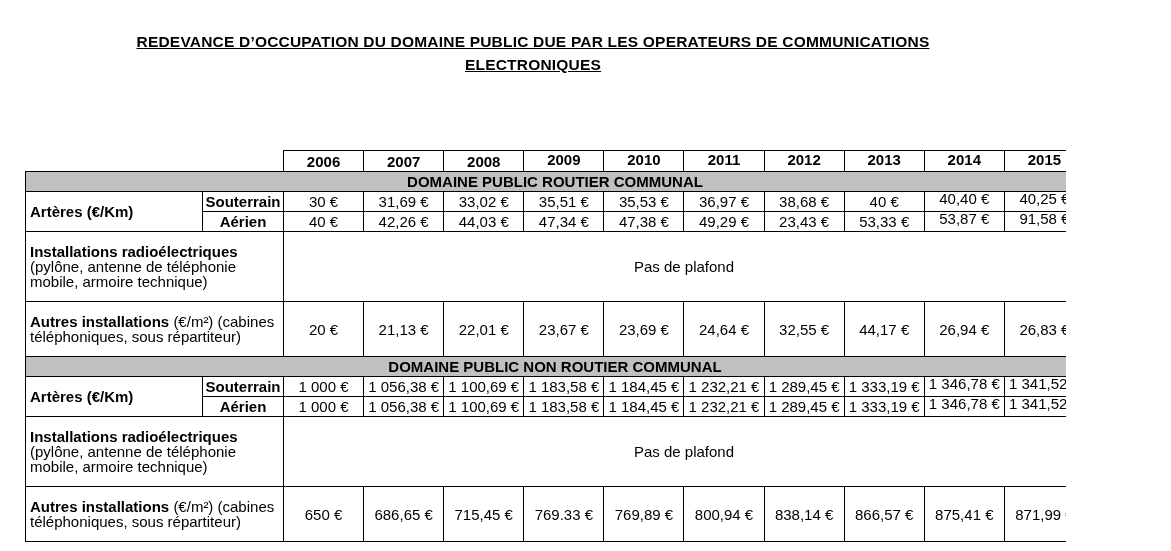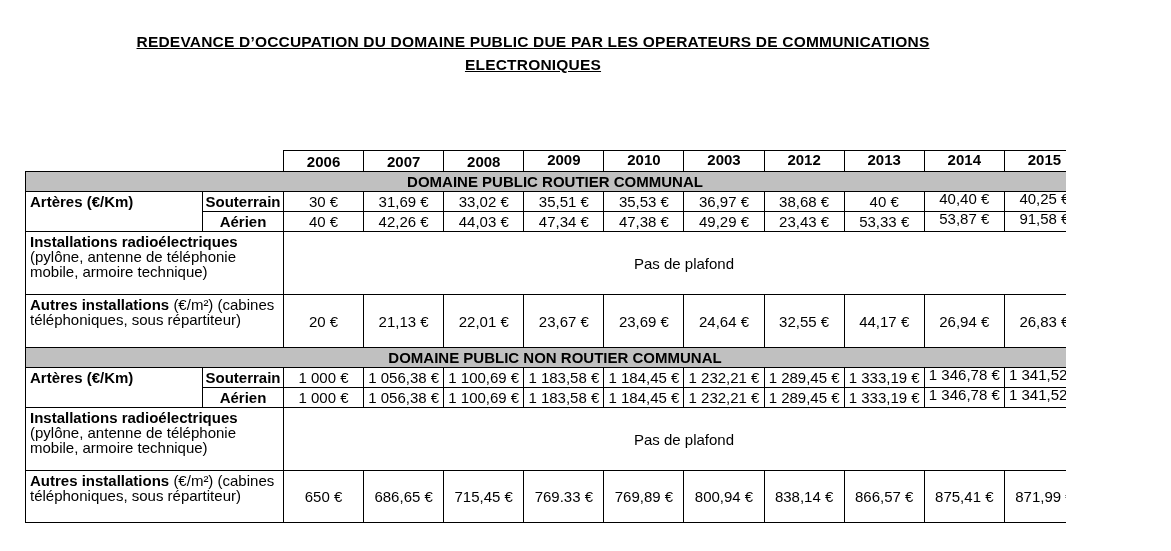--- a/index.html
+++ b/index.html
@@ -11,21 +11,21 @@
   .title span{text-decoration:underline;}
 
   table.fee{position:absolute;left:25px;top:150px;width:1060px;
     border-collapse:collapse;table-layout:fixed;font-size:15px;}
   td{border:1px solid var(--border,#000);padding:1px 2px;text-align:center;
     vertical-align:middle;white-space:nowrap;overflow:hidden;}
   td.nob{border:none;}
   td.yh{font-weight:bold;}
   td.section{background:var(--section-bg,#c0c0c0);font-weight:bold;margin-left:8px;}
   td.lbl{text-align:left;vertical-align:top;white-space:normal;
-    padding:2px 4px;line-height:15px;}
+    padding:12px 4px;line-height:15px;}
   td.sub{font-weight:bold;margin-top:43px;}
   .b{font-weight:bold;}
   .raise{position:relative;top:-3px;display:inline-block;}
   .raise-h{position:relative;top:-2px;display:inline-block;}
 </style>
 </head>
 <body>
 
 <div class="page">
 
@@ -51,21 +51,21 @@
     </colgroup>
     <tbody>
 
       <tr style="height:21px">
         <td class="nob" colspan="2"></td>
         <td class="yh">2006</td>
         <td class="yh">2007</td>
         <td class="yh">2008</td>
         <td class="yh"><span class="raise-h">2009</span></td>
         <td class="yh"><span class="raise-h">2010</span></td>
-        <td class="yh"><span class="raise-h">2003</span></td>
+        <td class="yh"><span class="raise-h">2011</span></td>
         <td class="yh"><span class="raise-h">2012</span></td>
         <td class="yh"><span class="raise-h">2013</span></td>
         <td class="yh"><span class="raise-h">2014</span></td>
         <td class="yh"><span class="raise-h">2015</span></td>
       </tr>
 
       <tr style="height:18px">
         <td class="section" colspan="12">DOMAINE PUBLIC ROUTIER COMMUNAL</td>
       </tr>
 

